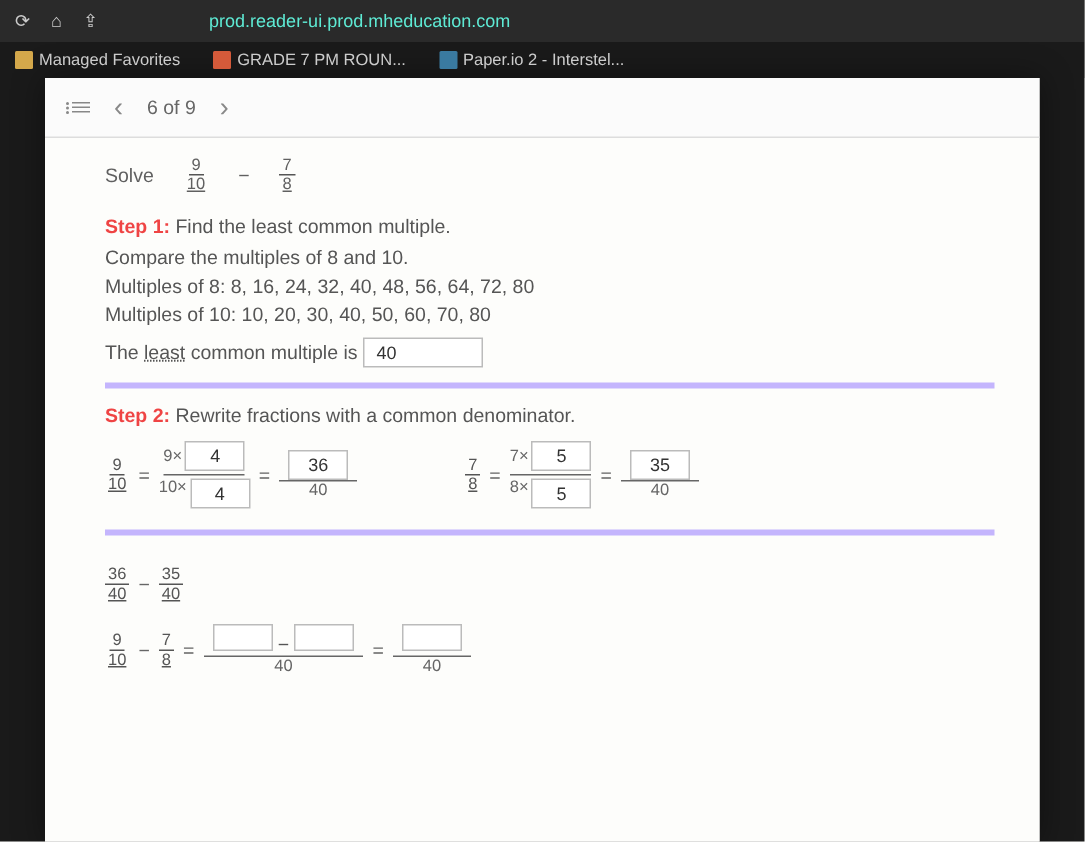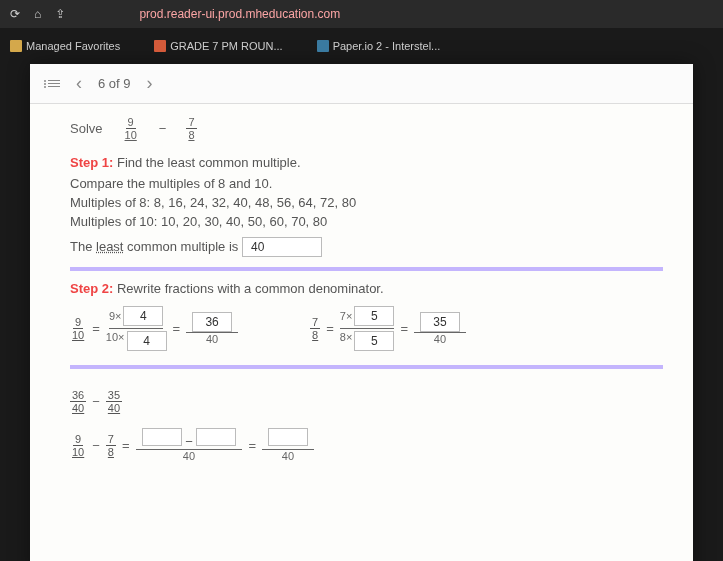--- a/index.html
+++ b/index.html
@@ -15,28 +15,28 @@
   }
   .browser-top {
     height: 28px;
     background: #2a2a2a;
     display: flex;
     align-items: center;
     padding: 0 10px;
     gap: 14px;
   }
   .browser-top .icon { color: #ccc; font-size: 12px; }
-  .url-text { color: #fca5a5; font-size: 12px; margin-left: 60px; }
+  .url-text { color: #5eead4; font-size: 12px; margin-left: 60px; }
   .bookmarks {
-    height: 36px;
+    height: 24px;
     background: #1a1a1a;
     display: flex;
     align-items: center;
     padding: 0 10px;
-    gap: 34px;
+    gap: 22px;
   }
   .bm-item { display: flex; align-items: center; gap: 4px; color: #ccc; font-size: 11px; }
   .bm-icon { width: 12px; height: 12px; display: inline-block; }
   .bm-folder { background: #d4a84b; border-radius: 1px; }
   .bm-grade { background: #d45a3a; border-radius: 1px; }
   .bm-paper { background: #3a7aa0; border-radius: 1px; }
 
   .page-frame {
     margin: 0 30px;
     background: #f5f5f5;

